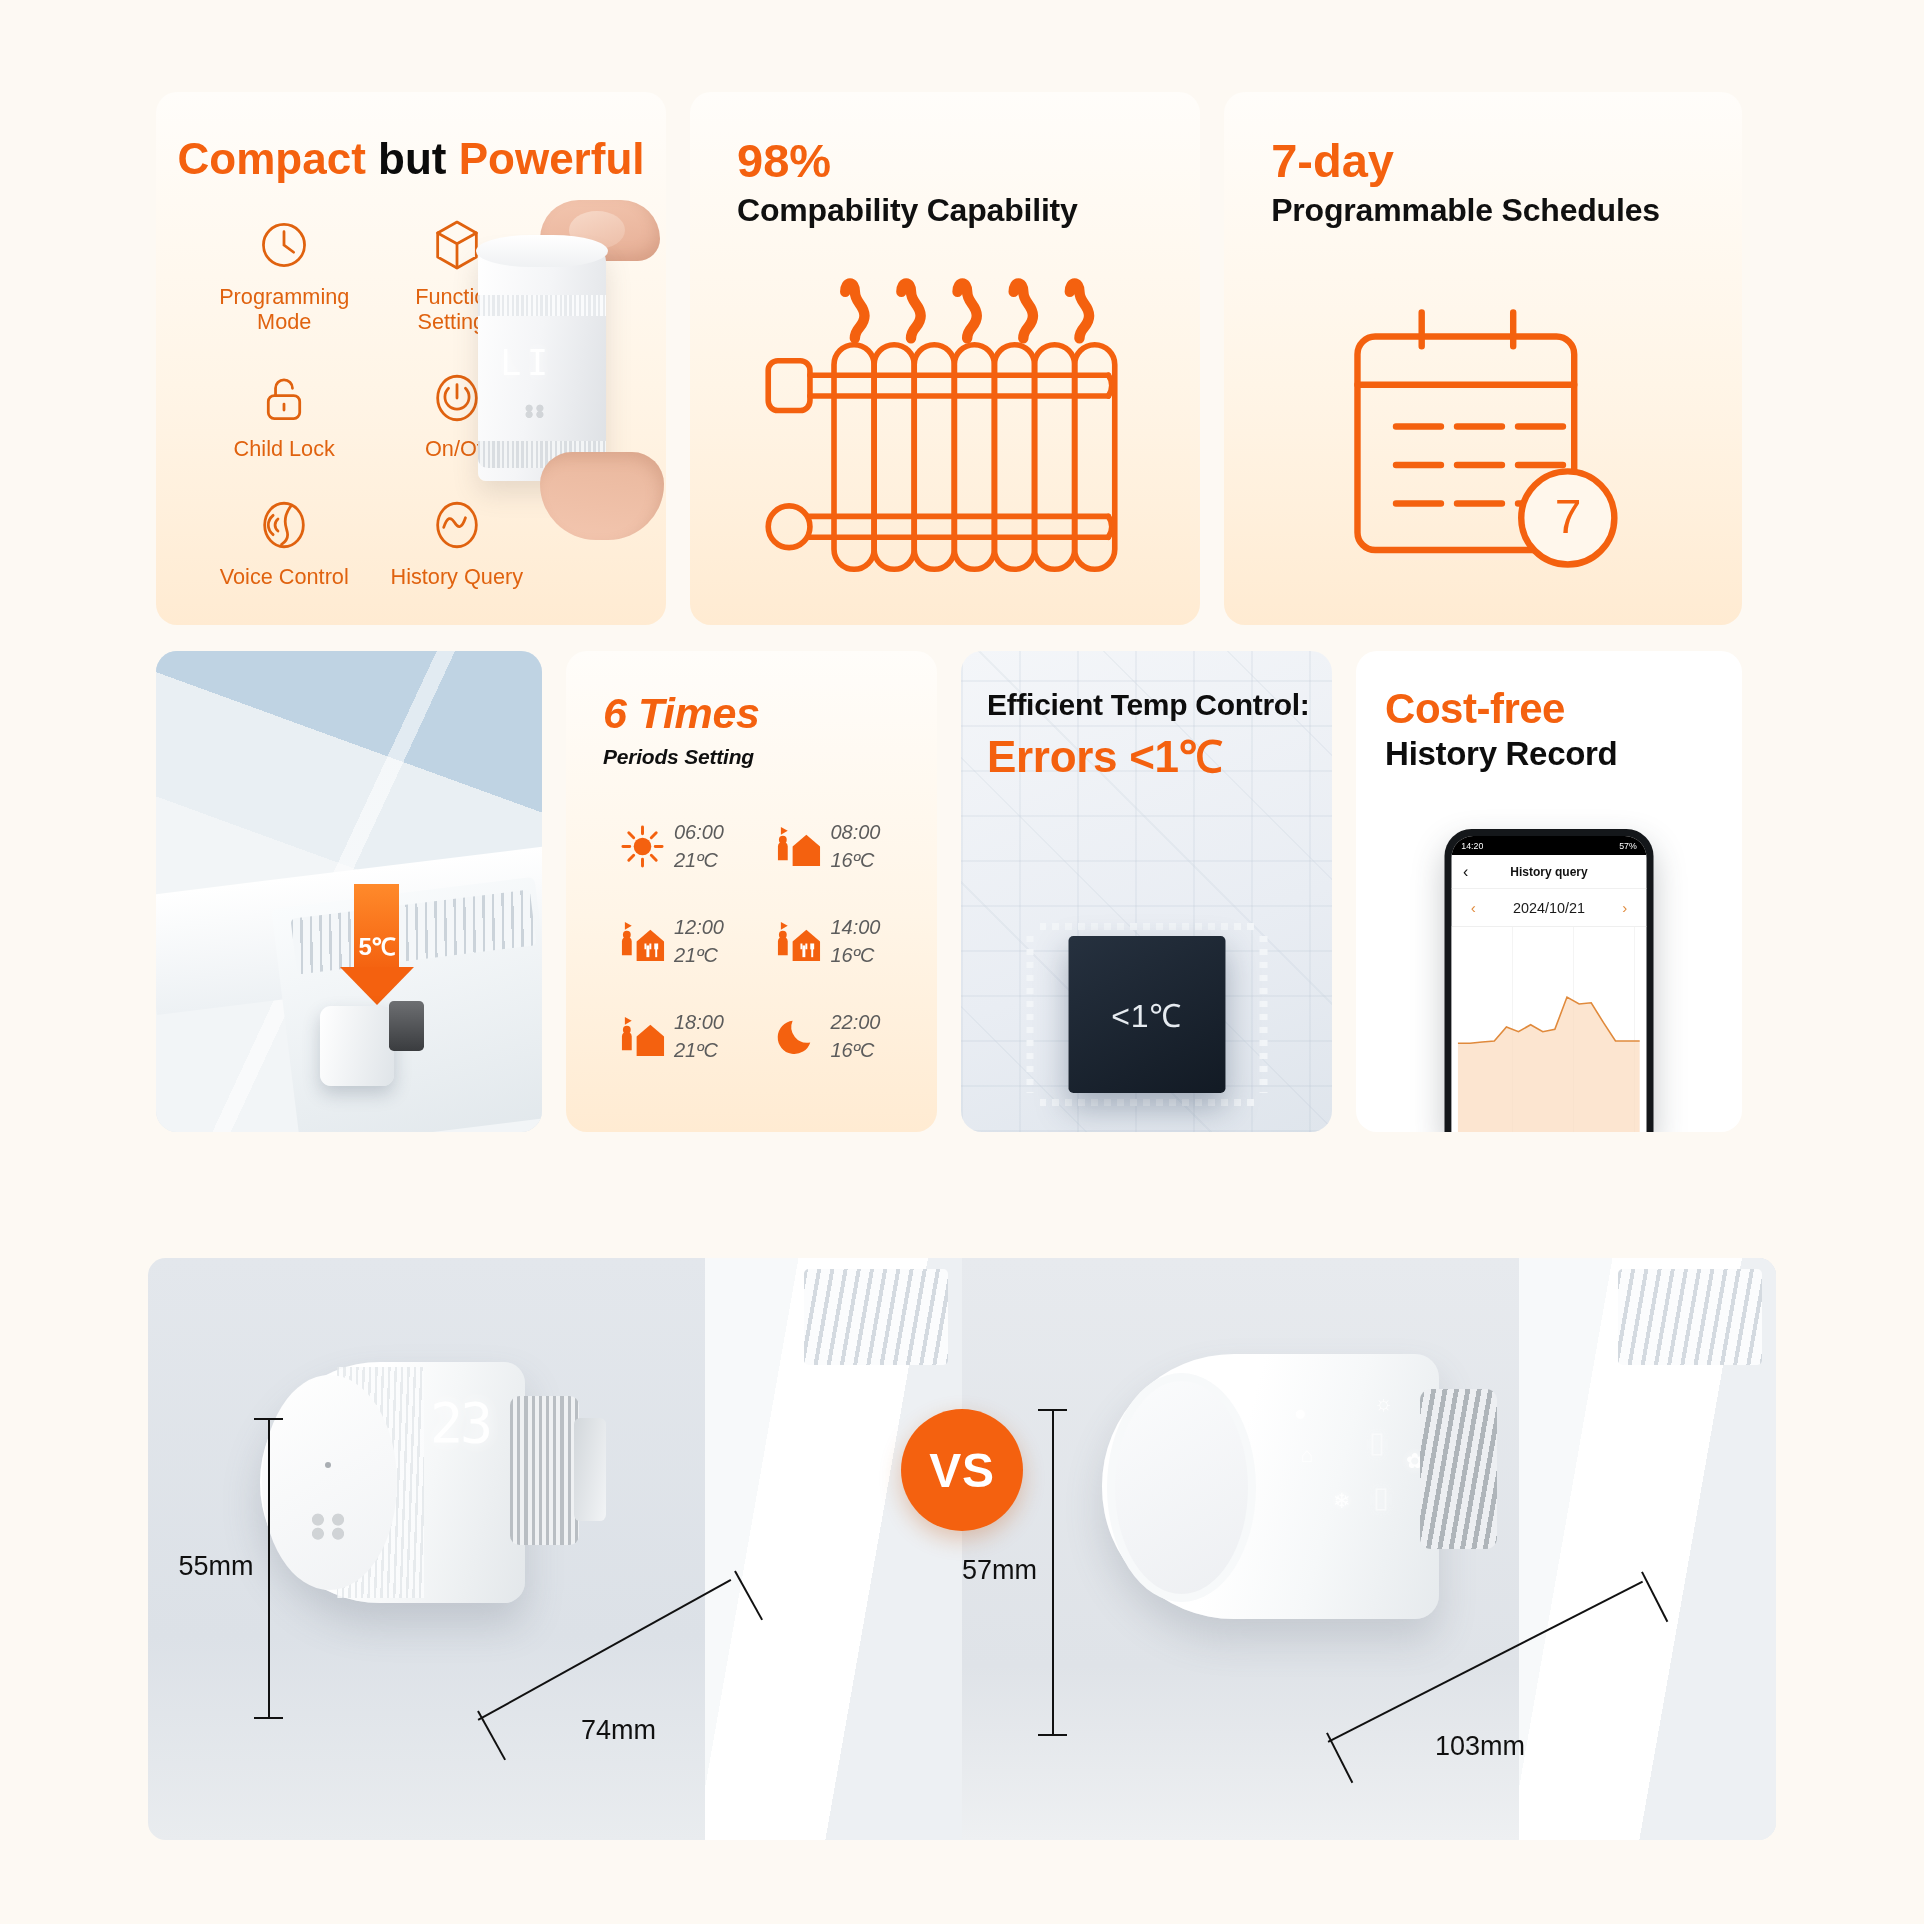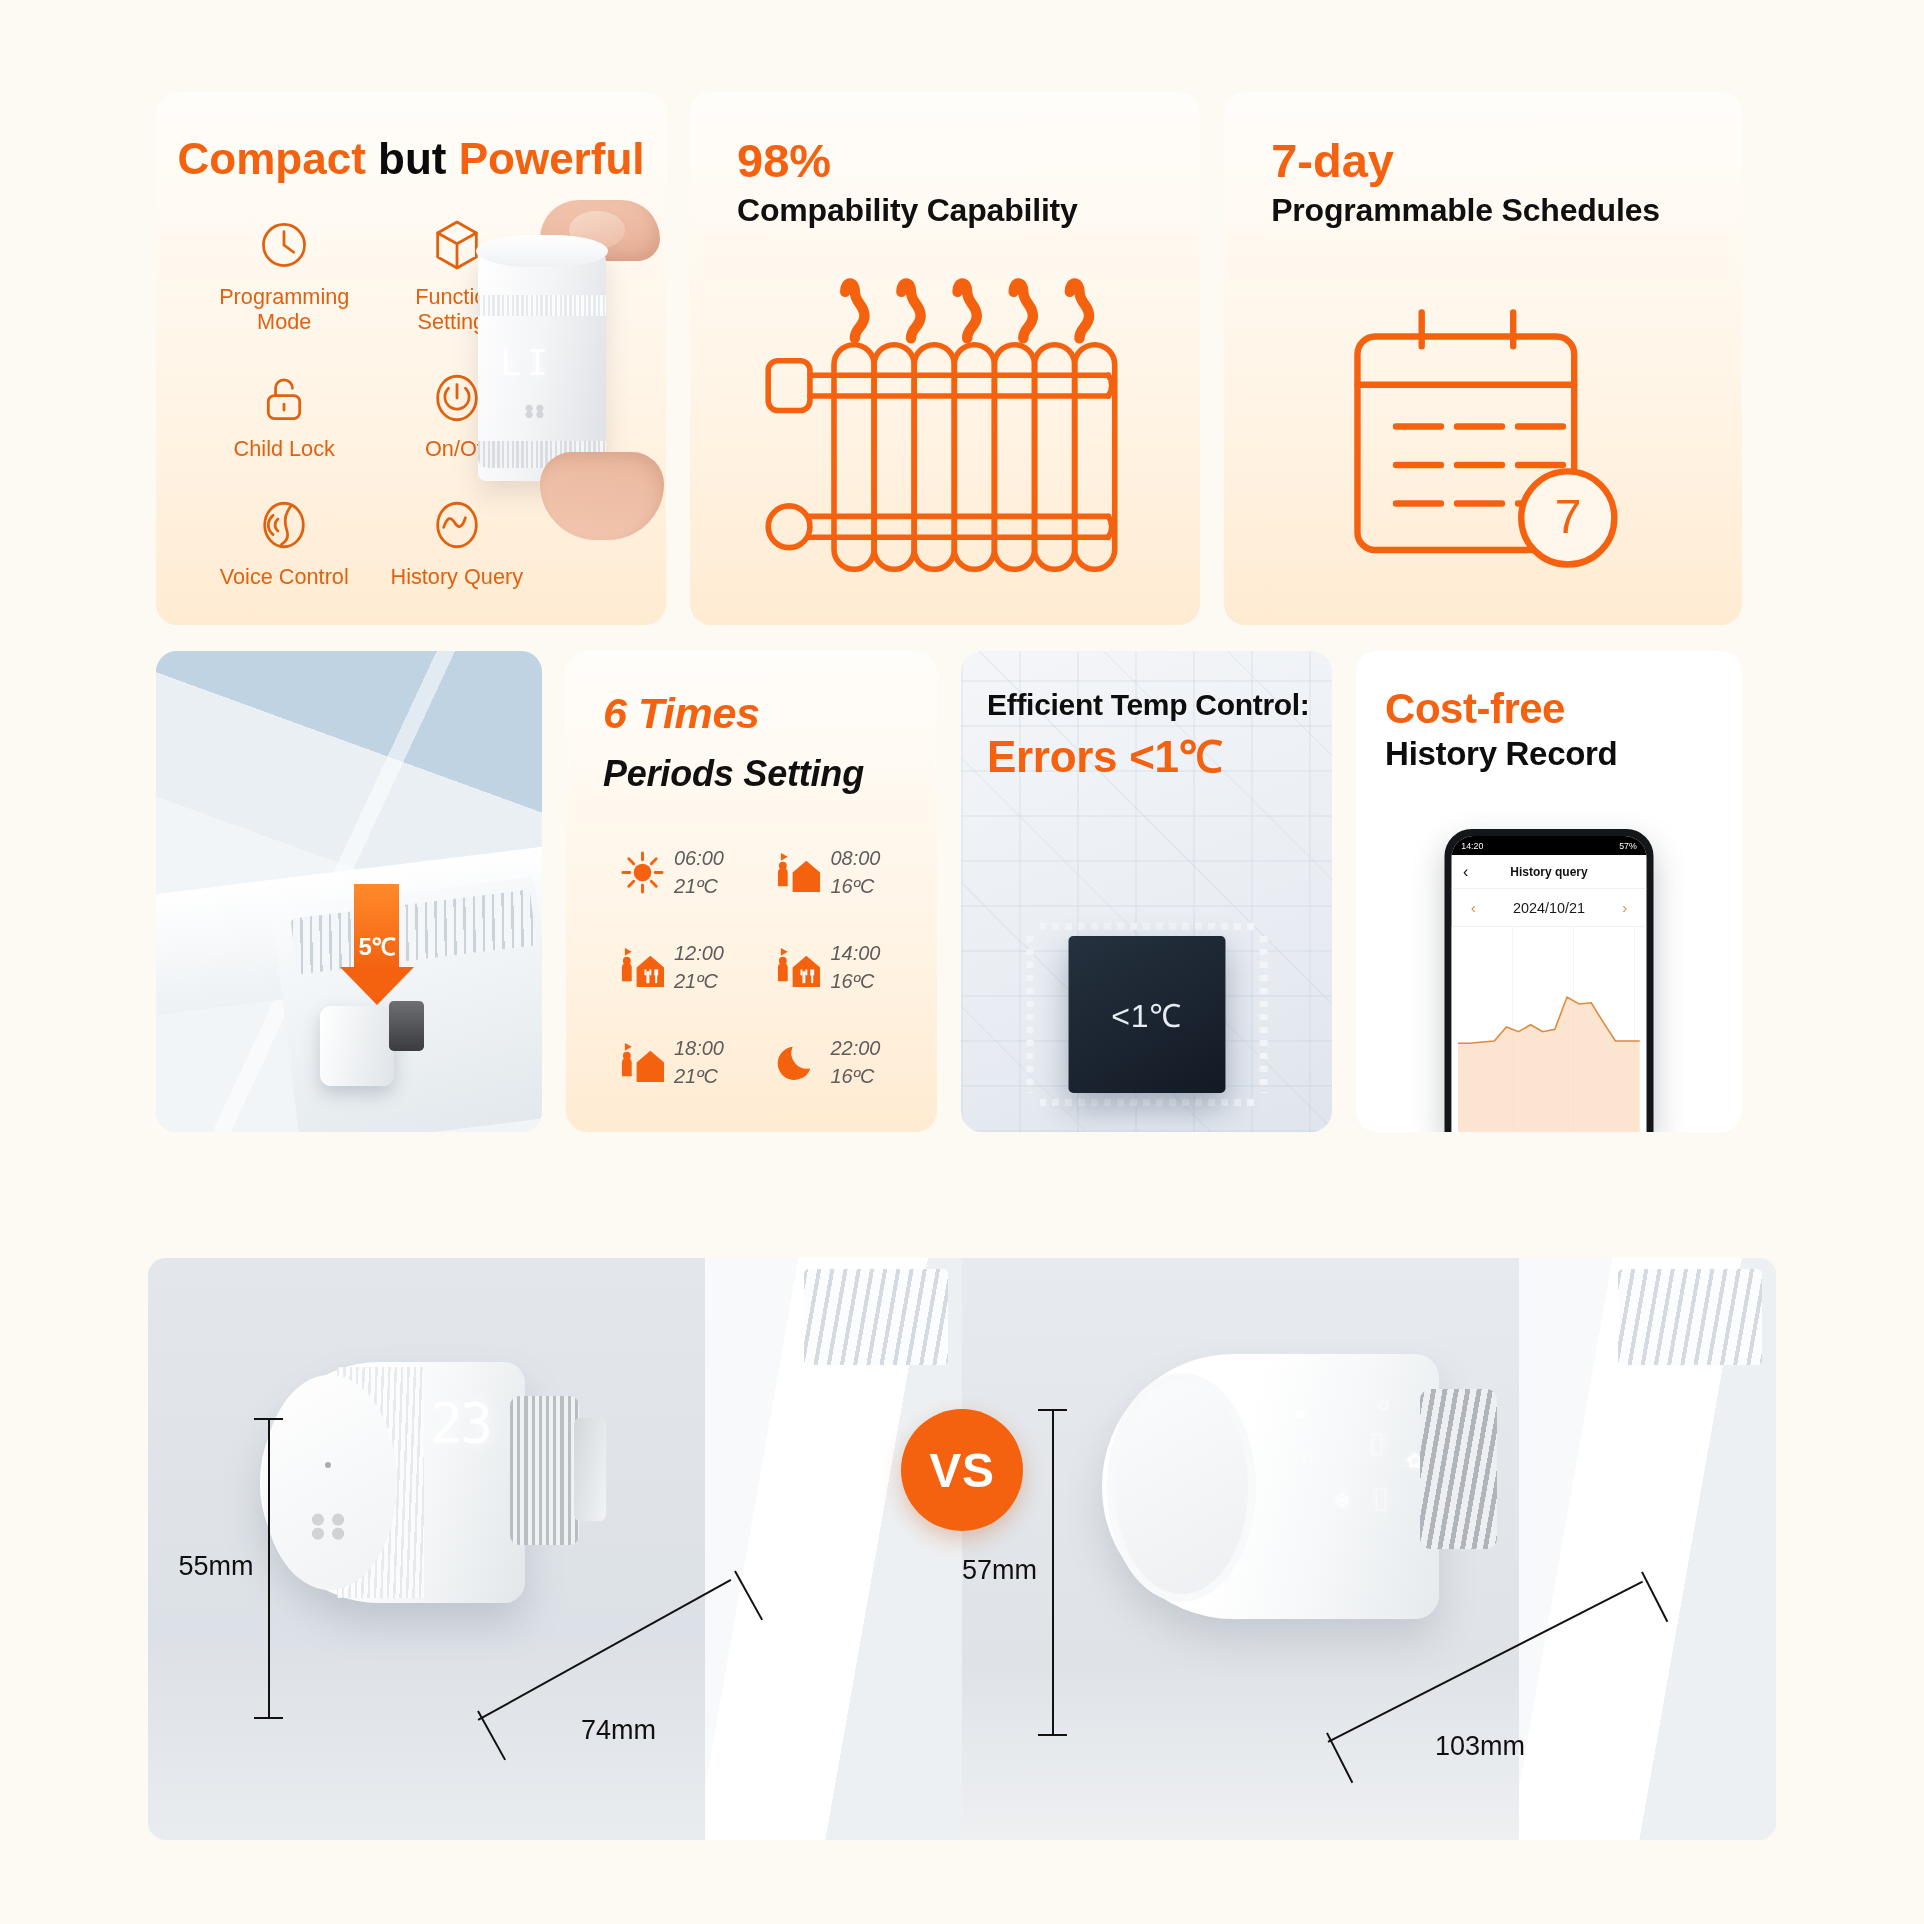--- a/index.html
+++ b/index.html
@@ -92,21 +92,21 @@
   .arrow-5c .txt { position: absolute; left: 0; right: 0; top: 45px; text-align: center;
       color: #fff; font-size: 24px; font-weight: 700; }
   .mini-trv { position: absolute; left: 164px; top: 345px; width: 104px; height: 96px; }
   .mini-trv .b { position: absolute; left: 0; top: 9.6px; width: 74px; height: 80px;
       background: linear-gradient(100deg,#FFF,#DFE4E8); border-radius: 11.2px; box-shadow: 0 8px 17.6px rgba(40,60,80,.22); }
   .mini-trv .n { position: absolute; left: 69px; top: 4.8px; width: 35px; height: 50px;
       background: linear-gradient(180deg,#6D6F72,#3A3C3F); border-radius: 4.8px; }
 
   .sched-title { padding: 38px 0 0 37px; }
   .sched-big { font-size: 43px; font-weight: 700; color: #F4610F; letter-spacing: -0.4px; }
-  .sched-sub { font-size: 36px; font-weight: 700; color: #101010; margin-top: 15px; letter-spacing: -0.2px; }
+  .sched-sub { font-size: 21px; font-weight: 700; color: #101010; margin-top: 7px; letter-spacing: -0.2px; }
   .sched-grid { margin: 50px 0 0 53px; width: 305px; display: grid; grid-template-columns: 1fr 1fr;
       row-gap: 40px; column-gap: 8px; }
   .sch { display: flex; align-items: center; gap: 8px; }
   .sch .gi { width: 47px; height: 47px; flex: 0 0 47px; }
   .sch .gi svg { width: 100%; height: 100%; display: block; }
   .sch .tt { font-size: 20px; color: #5C5C5C; line-height: 1.38; white-space: nowrap; }
 
   .chip-head { position: absolute; left: 26px; top: 37px; }
   .chip-l1 { font-size: 30px; font-weight: 700; color: #0D0D0D; letter-spacing: -0.3px; }
   .chip-l2 { font-size: 44px; font-weight: 700; color: #F4610F; margin-top: 3.2px; letter-spacing: -0.3px; }

